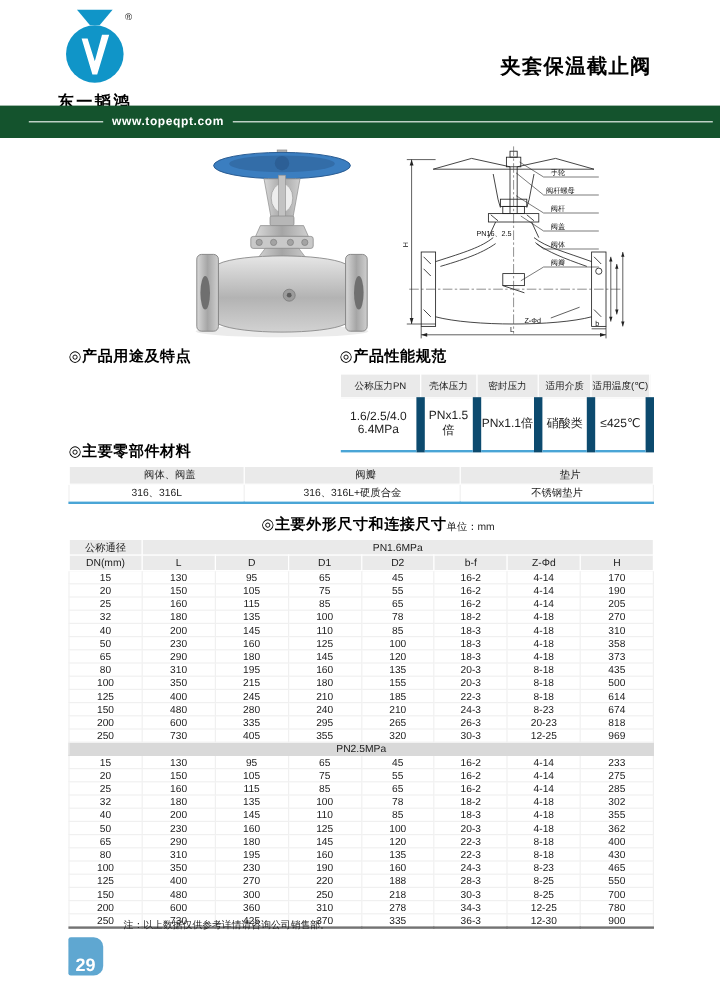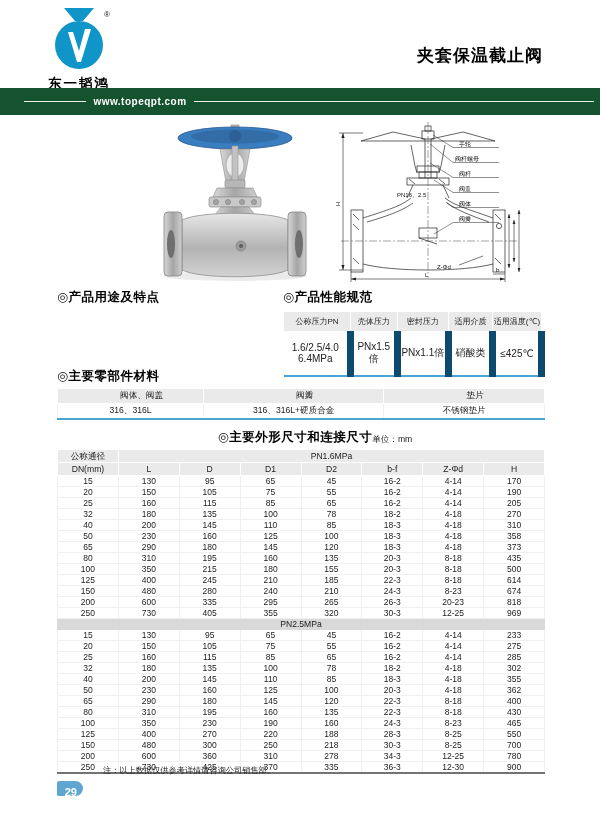--- a/index.html
+++ b/index.html
@@ -39,22 +39,22 @@
   .mat td { font-size:8.6px; height:15px; border:1px solid #f0f0f0; }
   .dims { position:absolute; left:57px; top:429px; width:488px; }
   .dims-head { display:flex; justify-content:center; align-items:flex-end;margin-left:28px; }
   .unit { font-size:8.6px; color:#222; }
   .dims table { margin-top:3px; border-bottom:2px solid #737373; }
   .dims th { font-size:8.6px; height:12px; line-height:12px; }
   .dims td { font-size:8.5px; height:10px; line-height:10px; border:1px solid #f0f0f0; }
   .dims tr.group td { background:#d9d9d9; height:10px; font-size:8.6px; border:1px solid #d9d9d9; }
   .note { position:absolute; left:57px; top:765px; font-size:8.2px; color:#222;padding-left:46px; }
   .badge { position:absolute; left:57px; top:781px; min-width:26px; height:15px; background:#5fa7d1;
-           color:#fff; font-size:11px; font-weight:bold; text-align:right; line-height:15px;
-           border-radius:2px 8px 8px 2px; padding:4px 6px; }
+           color:#fff; font-size:15px; font-weight:bold; text-align:left; line-height:15px;
+           border-radius:2px 8px 8px 2px; padding:16px 6px; }
 </style>
 </head>
 <body>
 
 <div class="page">
 
   <div class="logo">
     <svg width="54" height="62" viewBox="0 0 54 62">
       <polygon points="12,0 42,0 31,13 23,13" fill="#1095c8"></polygon>
       <ellipse cx="27" cy="37" rx="24" ry="24" fill="#1095c8"></ellipse>

